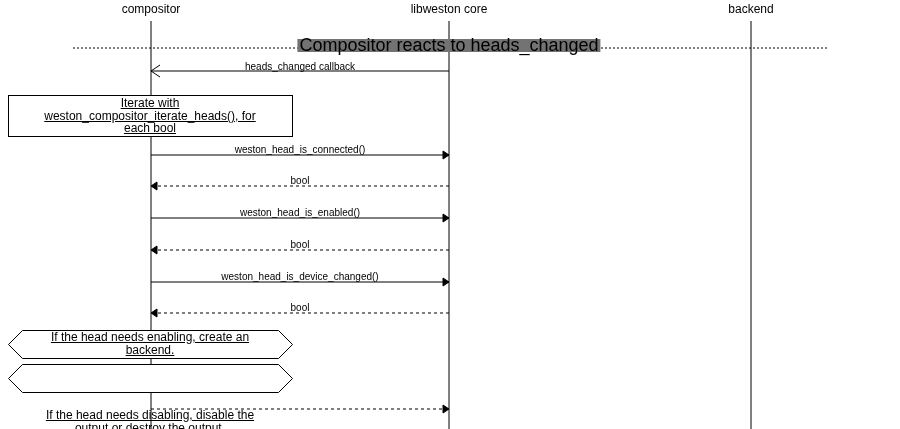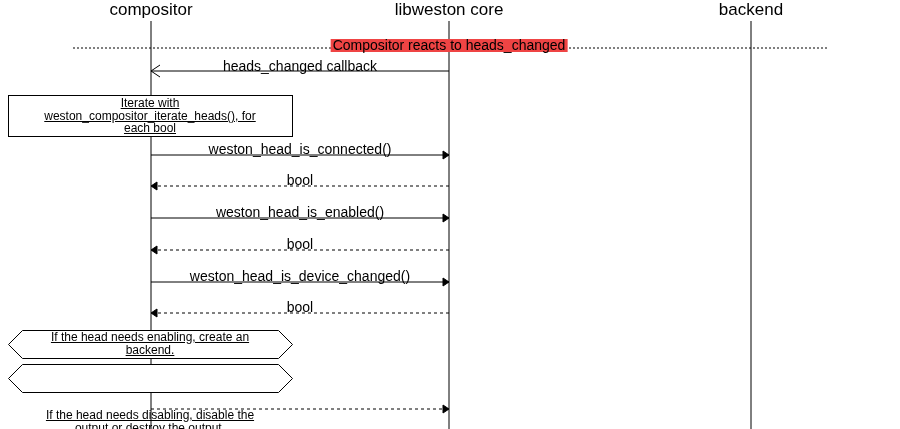--- a/index.html
+++ b/index.html
@@ -28,28 +28,28 @@
     position: absolute;
     font-family: "Liberation Sans", sans-serif;
     font-size: 12px;
     line-height: 13px;
     color: #000000;
     white-space: pre;
     text-align: center;
     transform: translateX(-50%);
   }
   .actor-label {
-    font-size: 17px;
+    font-size: 12px;
   }
   .msg-label {
-    font-size: 14px;
+    font-size: 10px;
   }
   .sep-label {
-    font-size: 14px;
-    background: #ef4444;
+    font-size: 18px;
+    background: #737373;
     padding: 0 2px;
   }
   .note-label {
     font-size: 12px;
     line-height: 12.5px;
     text-decoration: underline;
   }
 </style>
 </head>
 <body>

